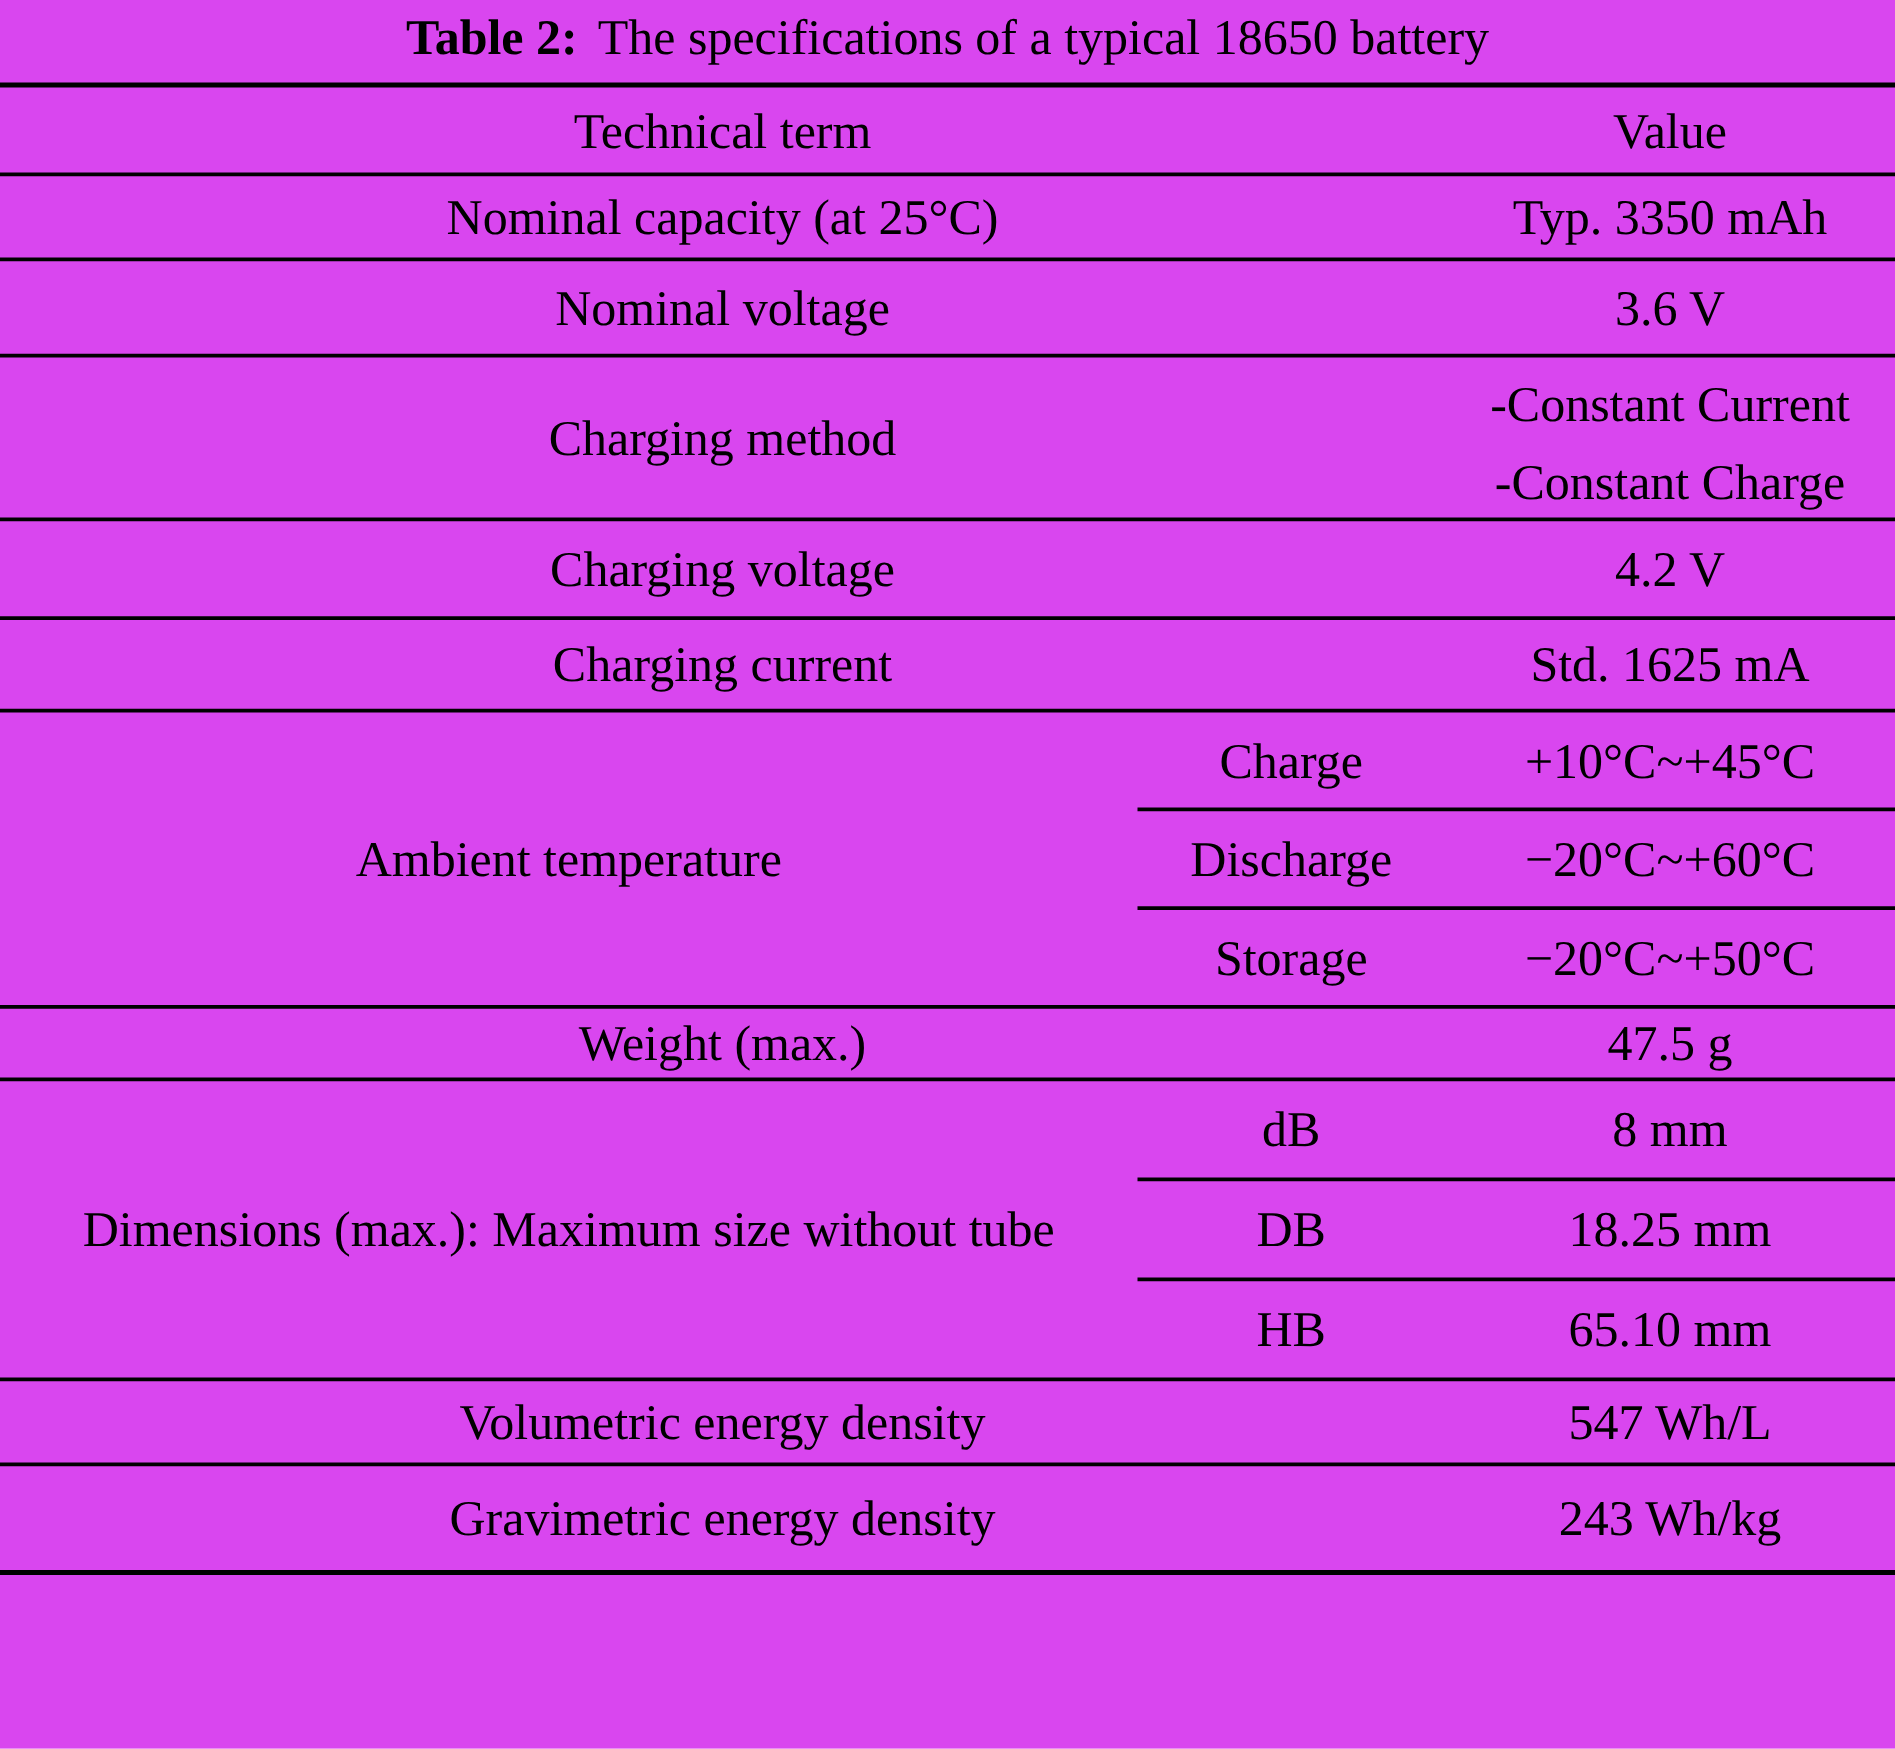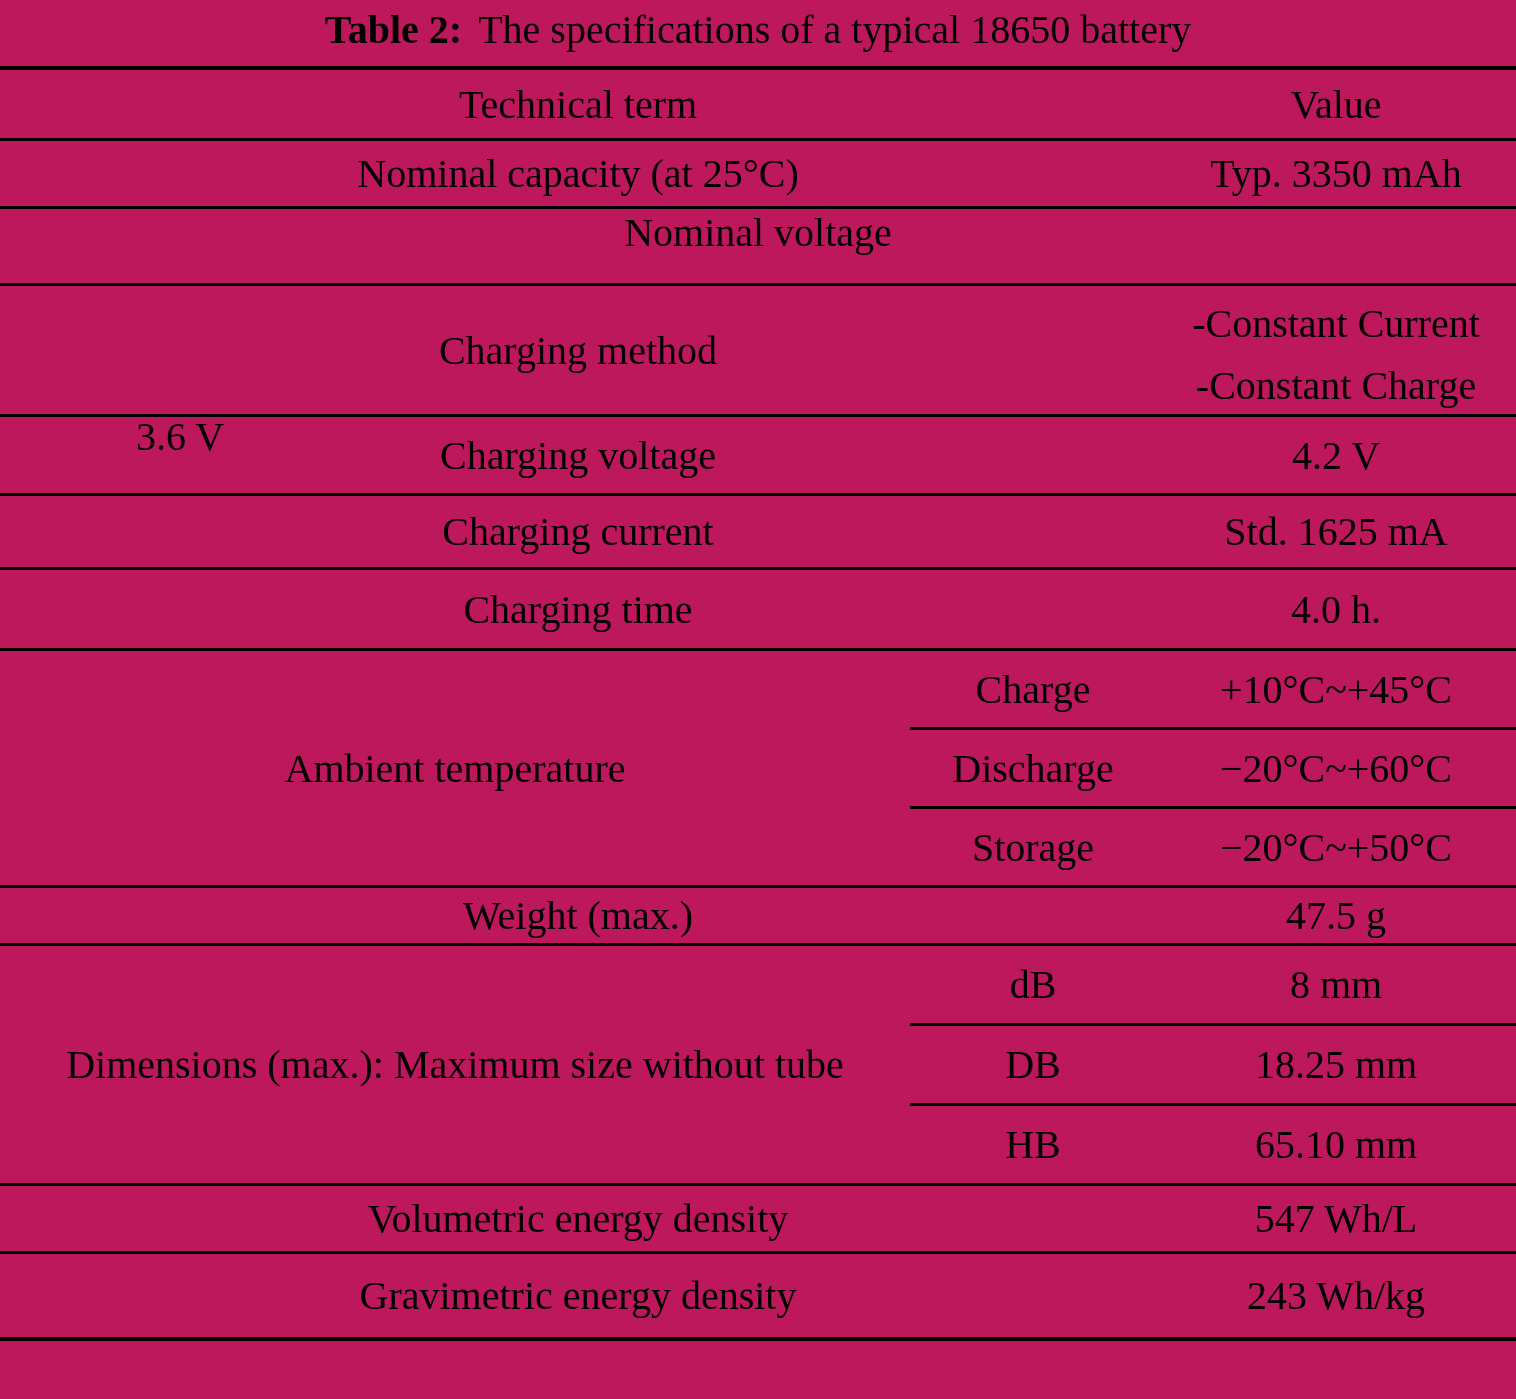--- a/index.html
+++ b/index.html
@@ -4,21 +4,21 @@
 <style>
   html, body {
     margin: 0;
     padding: 0;
     background: #ffffff;
   }
   .page {
     position: relative;
     width: 1516px;
     height: 1399px;
-    background: #be185d;
+    background: #d946ef;
     color: #000000;
     font-family: "Liberation Serif", "DejaVu Serif", serif;
     font-size: 40px;
     overflow: hidden;
   }
   .caption {
     height: 66px;
     display: flex;
     align-items: flex-start;
     justify-content: center;
@@ -82,21 +82,21 @@
     text-align: center;
   }
   .subvalue-cell {
     flex: 0 0 360px;
     width: 360px;
     text-align: center;
   }
   
   .h-header { height: 71px; }
   .h-r0 { height: 68px; }
-  .h-r1 { height: 77px; flex-direction: column; }
+  .h-r1 { height: 77px; }
   .h-r2 { height: 131px; }
   .h-r3 { height: 79px; }
   .h-r4 { height: 74px; }
   .h-r5 { height: 81px; }
   .h-ambient { height: 237px; }
   .h-weight { height: 58px; }
   .h-dims { height: 240px; }
   .h-r9 { height: 68px; }
   .h-r10 { height: 83px; }
 </style>
@@ -138,24 +138,20 @@
     <div class="row h-r3">
       <div class="term-cell">Charging voltage</div>
       <div class="value-cell">4.2 V</div>
     </div>
 
     <div class="row h-r4">
       <div class="term-cell">Charging current</div>
       <div class="value-cell">Std. 1625 mA</div>
     </div>
 
-    <div class="row h-r5">
-      <div class="term-cell">Charging time</div>
-      <div class="value-cell">4.0 h.</div>
-    </div>
 
     <div class="row complex h-ambient">
       <div class="term-cell">Ambient temperature</div>
       <div class="subtable">
         <div class="subrow">
           <div class="sublabel-cell">Charge</div>
           <div class="subvalue-cell">+10°C~+45°C</div>
         </div>
         <div class="subrow">
           <div class="sublabel-cell">Discharge</div>

